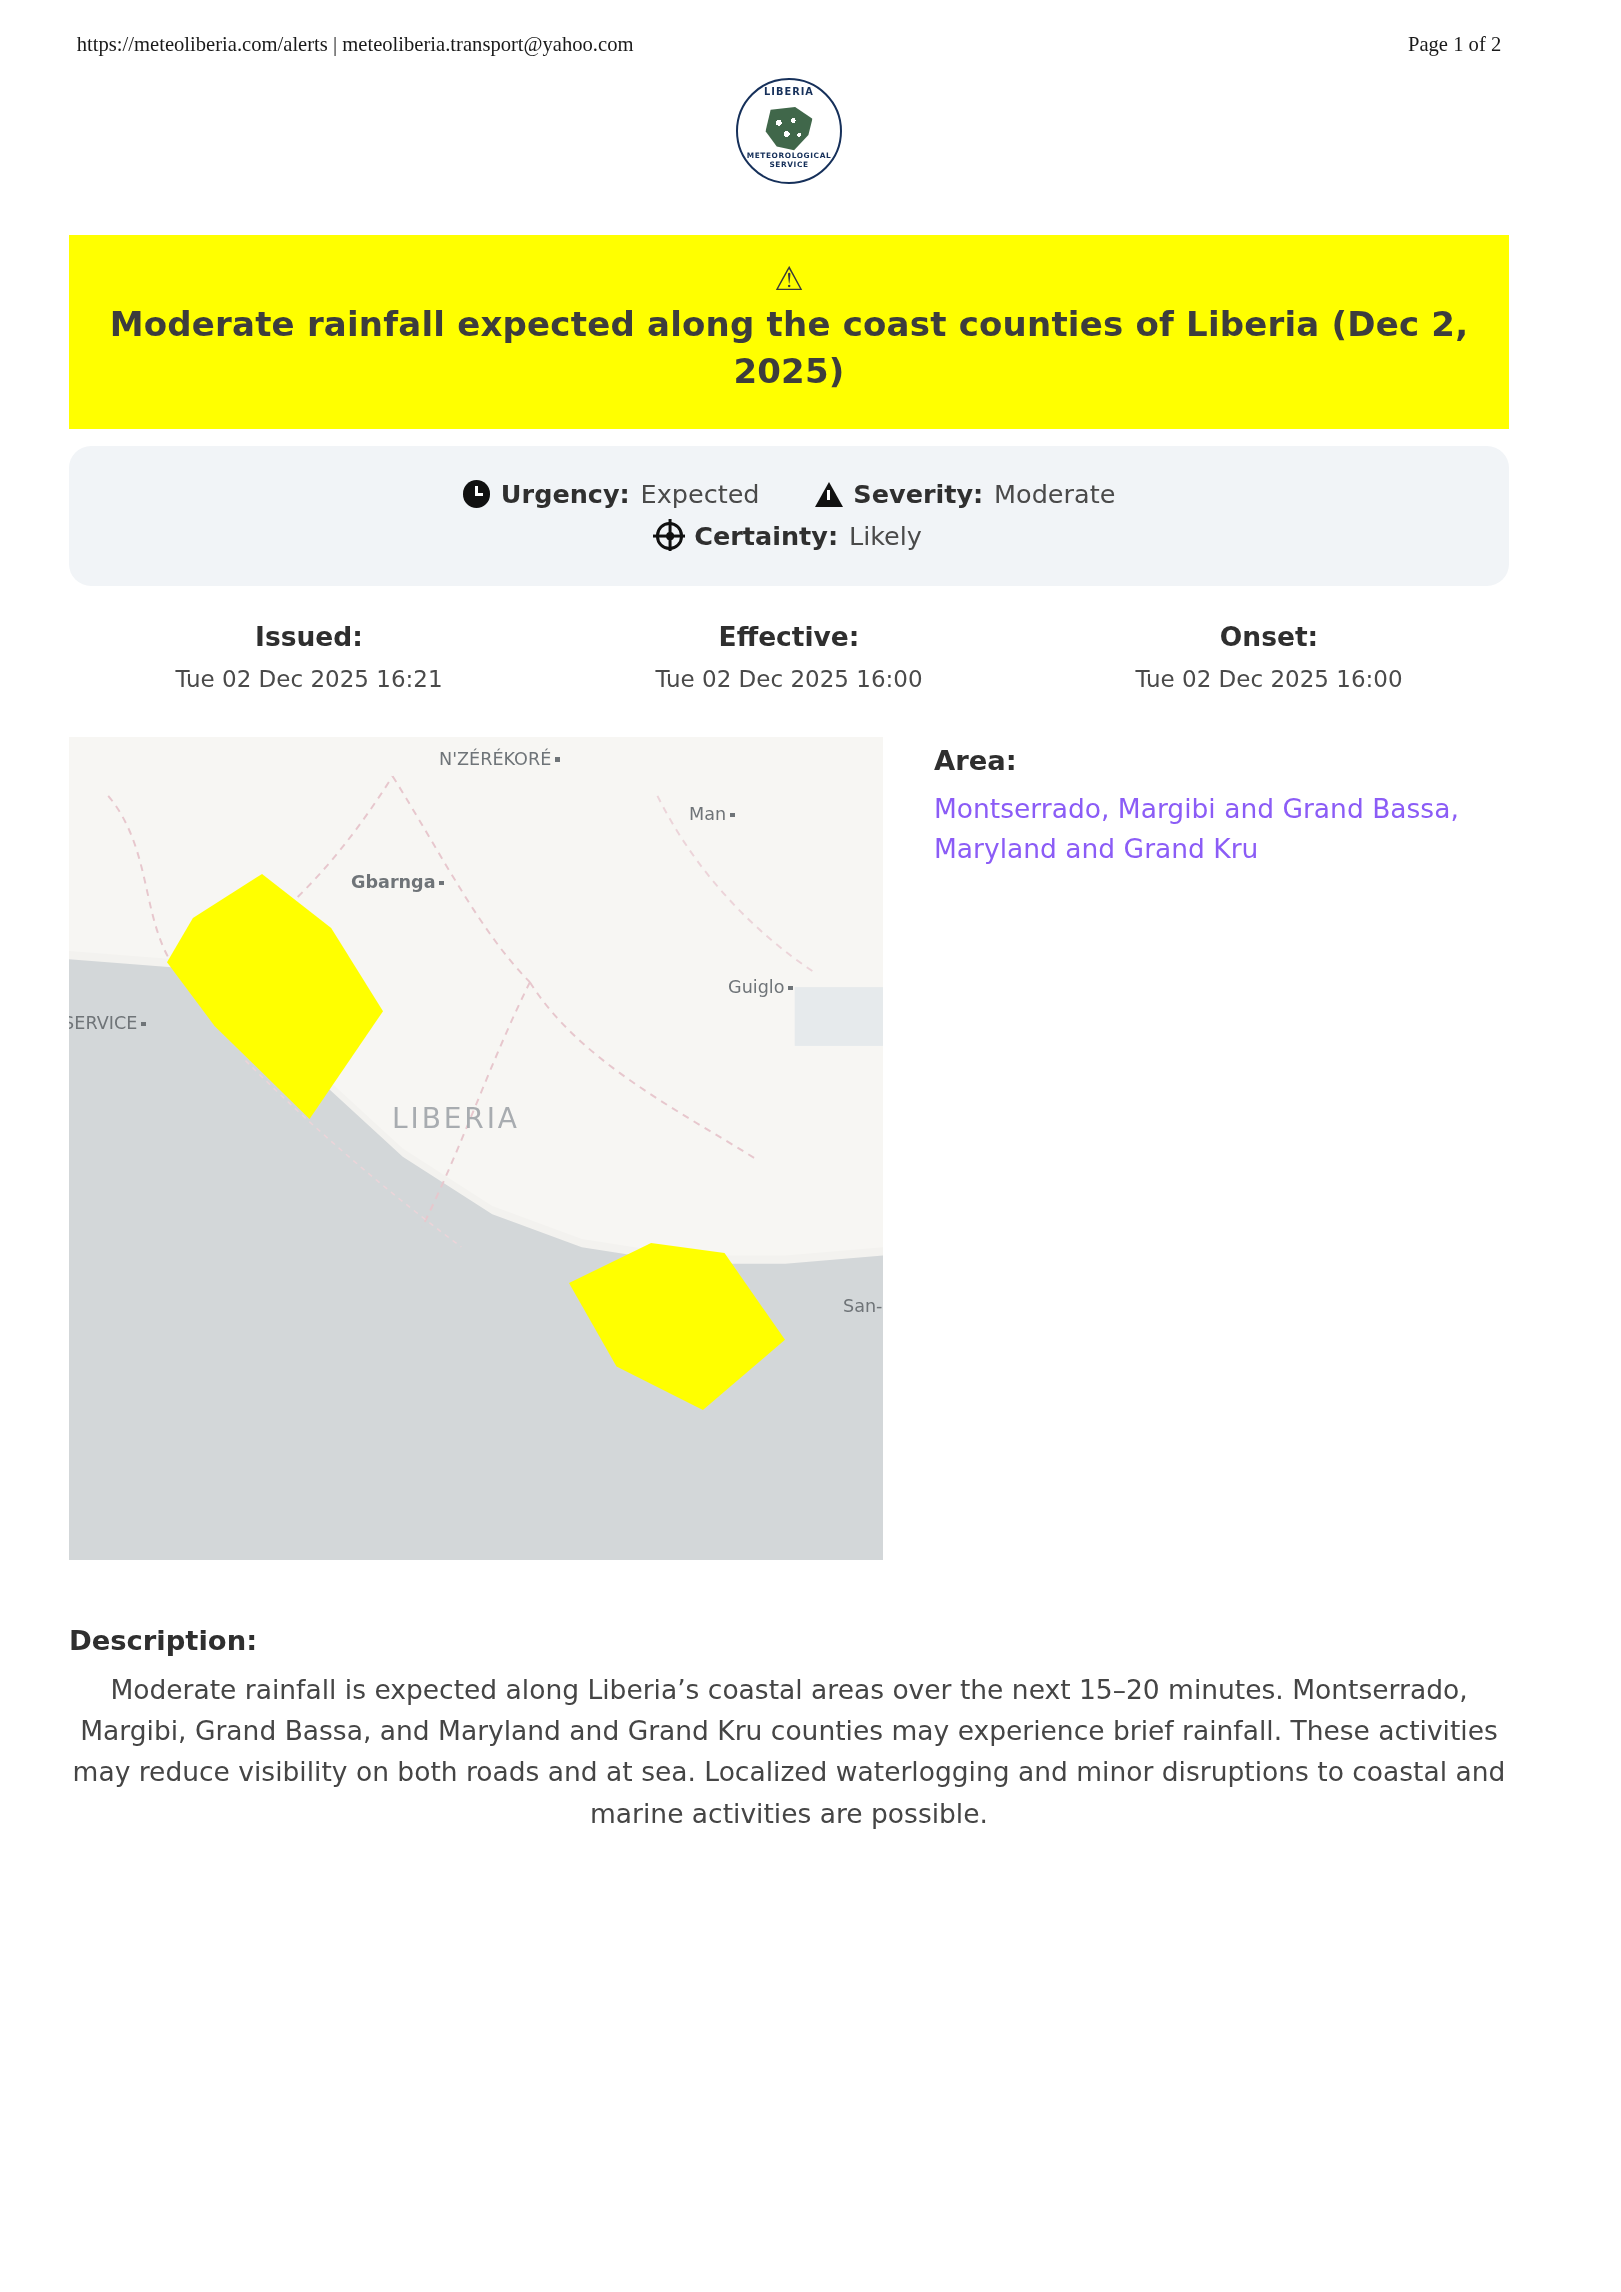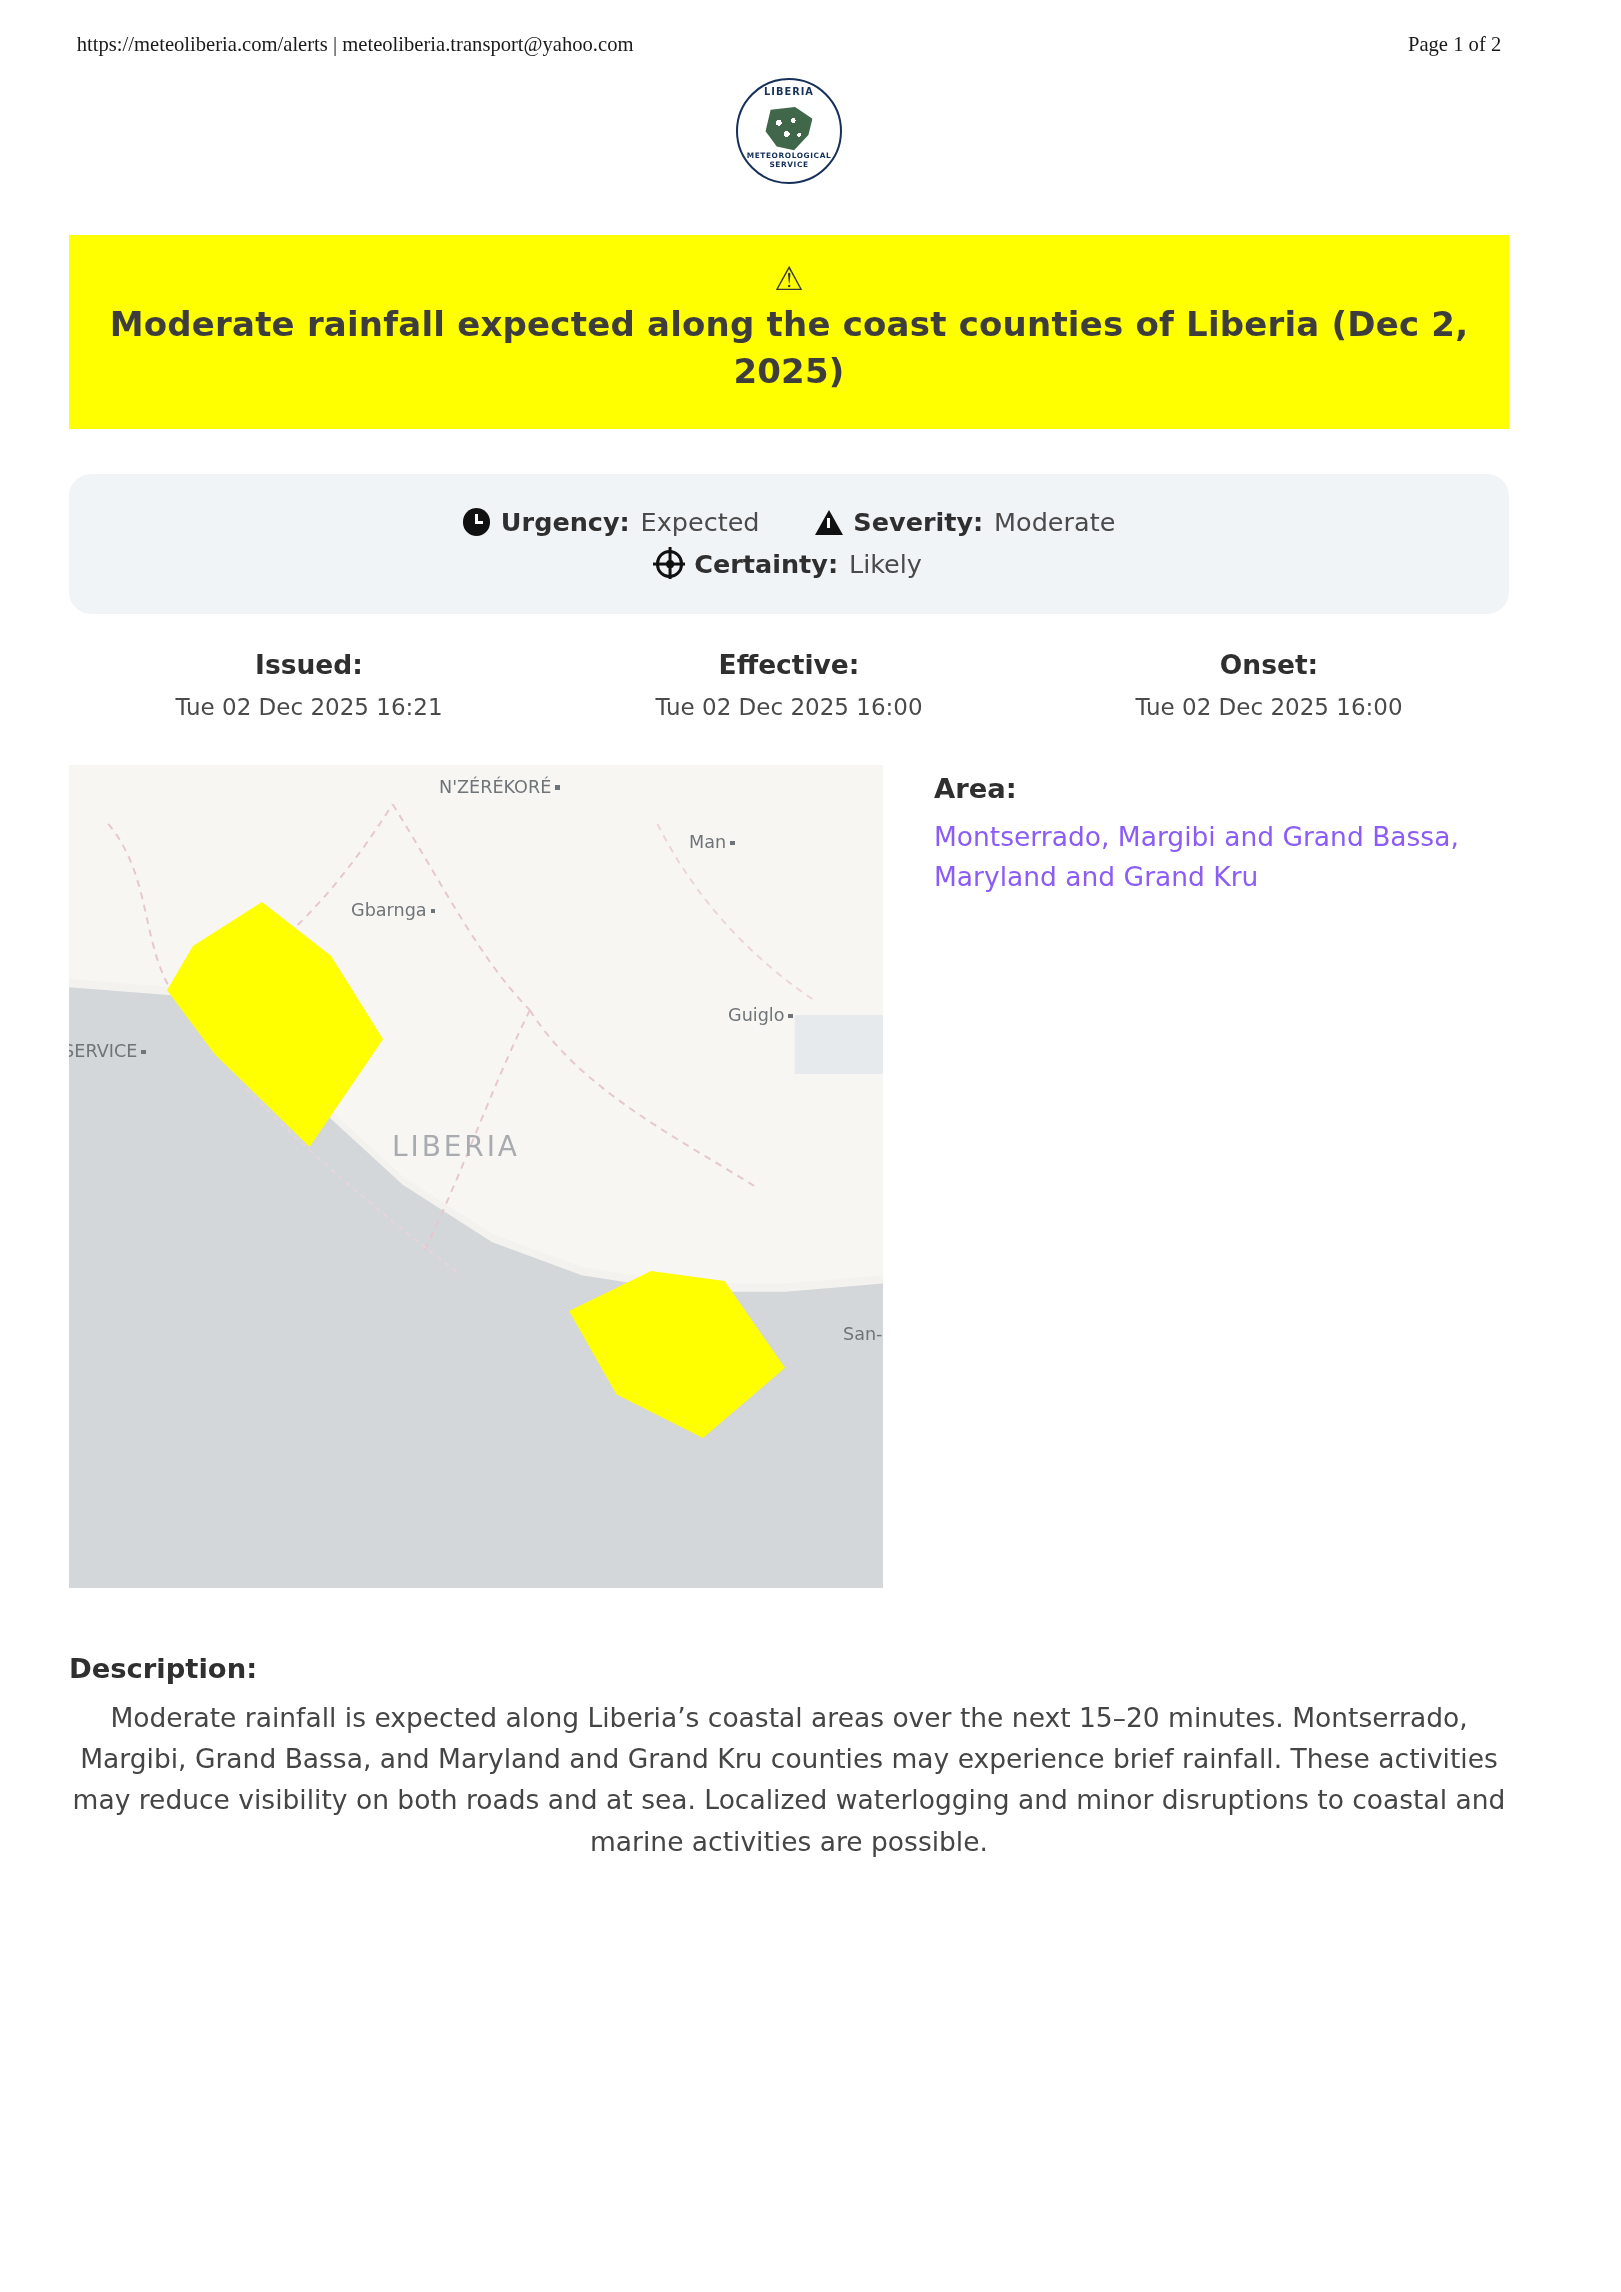--- a/index.html
+++ b/index.html
@@ -96,21 +96,21 @@
   .alert-title {
     font-size: 34px;
     font-weight: bold;
     color: #3d3d3d;
     line-height: 1.4;
     letter-spacing: 0.2px;
   }
 
   
   .meta-strip {
-    margin-top: 45px;
+    margin-top: 17px;
     background: #f1f4f7;
     padding: 33px 29px 35px 29px;
     text-align: center;
     font-size: 25.5px;
     color: #3d3d3d;
     border-radius: 22px;
   }
   .meta-row { display: flex; justify-content: center; align-items: center; gap: 55px; flex-wrap: wrap; }
   .meta-row.second { margin-top: 11.8px; }
   .meta-item { display: inline-flex; align-items: center; gap: 10.8px; }
@@ -370,21 +370,21 @@
         <path d="M600 60 C 640 140, 700 200, 760 240" stroke="#ecd4d9" stroke-width="2" fill="none" stroke-dasharray="7 6"></path>
         <path d="M180 330 C 250 400, 320 460, 400 520" stroke="#ecd4d9" stroke-width="1.5" fill="none" stroke-dasharray="5 5"></path>
         <rect x="740" y="255" width="90" height="60" fill="#e6eaec"></rect>
       </svg>
 
       <div class="poly poly-nw"></div>
       <div class="poly poly-se"></div>
 
       <div class="map-label city" style="left:370px; top:11.8px;"><span>N'ZÉRÉKORÉ</span><span class="dot"></span></div>
       <div class="map-label city" style="left:620px; top:67px;"><span>Man</span><span class="dot"></span></div>
-      <div class="map-label city" style="left:282px; top:135px;"><span>Gbarnga</span><span class="dot"></span></div>
+      <div class="map-label city" style="left:282px; top:135px;font-weight:bold;"><span>Gbarnga</span><span class="dot"></span></div>
       <div class="map-label city" style="left:659px; top:240px;"><span>Guiglo</span><span class="dot"></span></div>
       <div class="map-label city" style="left:-5.9px; top:276px;"><span>SERVICE</span><span class="dot"></span></div>
       <div class="map-label city" style="left:774px; top:559px;"><span>San-</span></div>
       <div class="map-label country" style="left:323px; top:365px;"><span>LIBERIA</span></div>
     </div>
 
     <div class="area-block">
       <div class="area-title">Area:</div>
       <div class="area-value">Montserrado, Margibi and Grand Bassa, Maryland and Grand Kru</div>
     </div>

